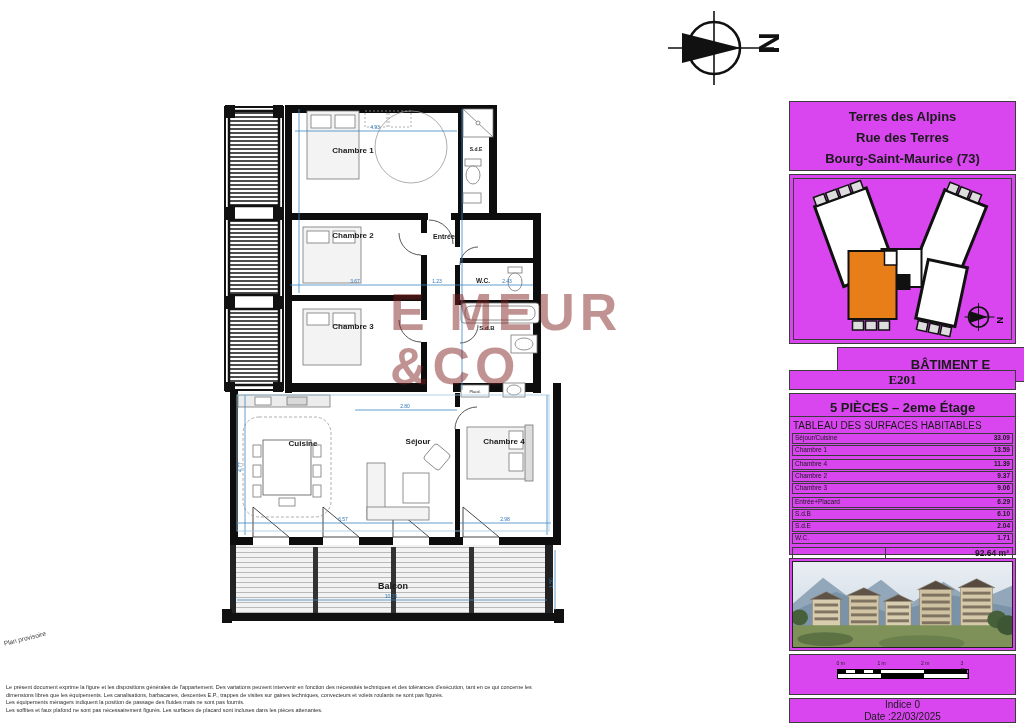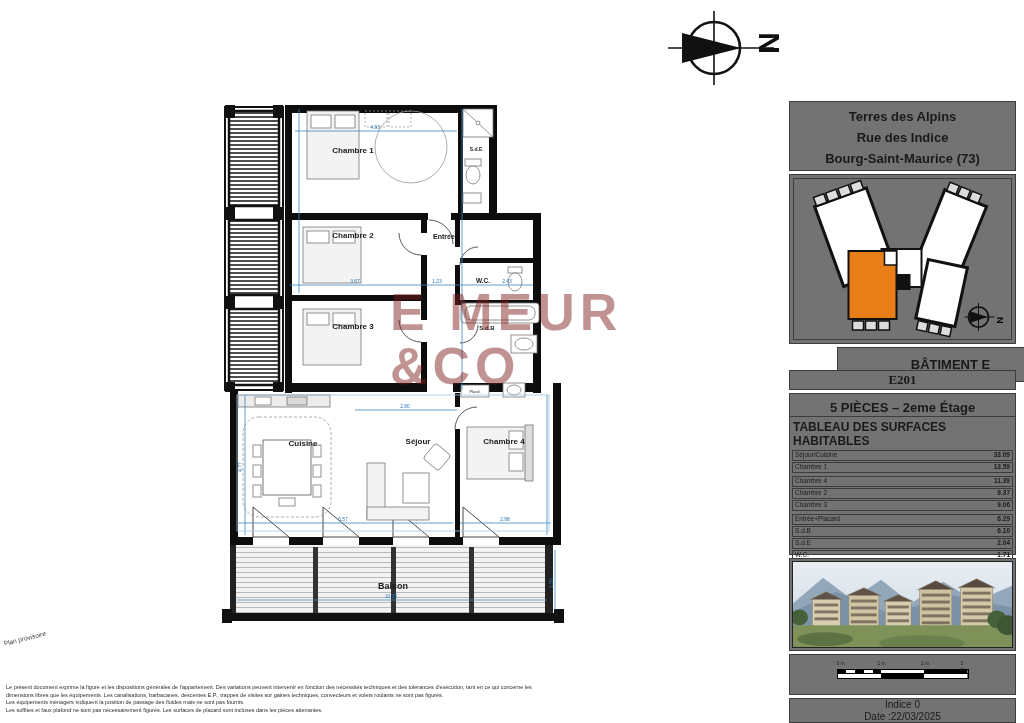--- a/index.html
+++ b/index.html
@@ -8,28 +8,28 @@
   
   .north{position:absolute;left:662px;top:8px;width:130px;height:80px;}
   .north-n{position:absolute;left:96px;top:18px;font-size:30px;font-weight:bold;
            transform:rotate(90deg);color:#111;}
   
   #plan{position:absolute;left:215px;top:95px;width:355px;height:535px;z-index:1;}
   .watermark{position:absolute;left:390px;top:285px;z-index:3;color:#7f1d1d;opacity:.48;
              font-weight:bold;font-size:52px;line-height:54px;letter-spacing:5px;white-space:nowrap;}
   
   #tblock{position:absolute;left:789px;top:101px;width:229px;height:622px;}
-  .tb-box{position:absolute;left:0;width:227px;border:1px solid #3c3c3c;background:#737373;box-sizing:border-box;}
+  .tb-box{position:absolute;left:0;width:227px;border:1px solid #3c3c3c;background:#d946ef;box-sizing:border-box;}
   .addr{top:0;height:70px;text-align:center;font-weight:bold;font-size:13px;line-height:21px;padding-top:4px;}
   .keyplan{top:73px;height:170px;padding:3px;}
   .keyplan-inner{width:100%;height:100%;border:1px solid #3c3c3c;box-sizing:border-box;position:relative;}
   .bat{top:246px;height:35px;margin-left:48px;} .e201{top:269px;height:20px;font-family:Liberation Serif, serif;} .pieces{top:292px;height:29px;}
   .cline{display:flex;align-items:center;justify-content:center;font-weight:bold;font-size:13px;}
   .surf{top:315px;height:139px;border-width:1.5px;padding:1px 0;}
-  .surf-h{font-weight:bold;font-size:12px;padding:2px 3px 1px;}
+  .surf-h{font-weight:normal;font-size:10px;padding:2px 3px 1px;}
   .srow{display:flex;justify-content:space-between;border:1px solid #3c3c3c;margin:1px 2px 0;
         height:9px;font-size:6.5px;line-height:8px;padding:0 2px;}
   .srow .v{font-weight:bold;}
   .gap{margin-top:3px;}
   .stotal{display:flex;border:1px solid #3c3c3c;margin:3px 2px 0;height:12px;}
   .stotal .lc{flex:0 0 42%;border-right:1px solid #3c3c3c;}
   .stotal .rc{flex:1;font-weight:bold;font-size:8.5px;text-align:right;line-height:11px;padding-right:3px;}
   .photo{top:457px;height:93px;padding:2px;}
   .photo svg{display:block;width:100%;height:100%;border:1px solid #222;box-sizing:border-box;}
   .scale{top:553px;height:41px;}
@@ -257,21 +257,21 @@
       <text x="261" y="56" font-size="5">S.d.E</text>
       <text x="178" y="494" font-size="9">Balcon</text>
       <text x="260" y="298" font-size="4" font-weight="normal">Placd.</text>
     </g>
   </svg>
 
   <div id="tblock">
 
     <div class="tb-box addr">
       <div>Terres des Alpins</div>
-      <div>Rue des Indice</div>
+      <div>Rue des Terres</div>
       <div>Bourg-Saint-Maurice (73)</div>
     </div>
 
     <div class="tb-box keyplan">
       <div class="keyplan-inner">
         <svg viewBox="0 0 212 160" width="100%" height="100%">
           <g transform="rotate(-20 60 55)">
             <rect x="30" y="15" width="55" height="85" fill="#fff" stroke="#111" stroke-width="3"></rect>
             <rect x="32" y="6" width="11" height="9" fill="#ddd" stroke="#111" stroke-width="1.5"></rect>
             <rect x="45" y="6" width="11" height="9" fill="#ddd" stroke="#111" stroke-width="1.5"></rect>

